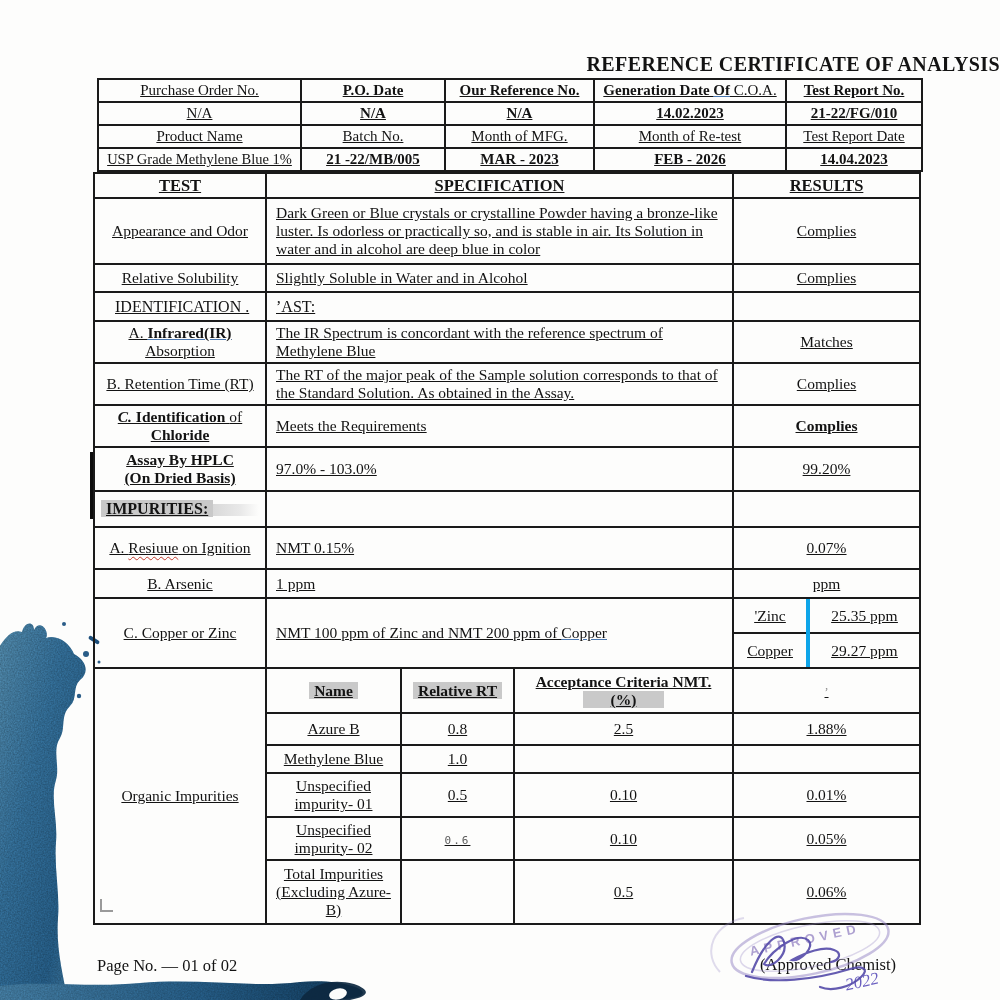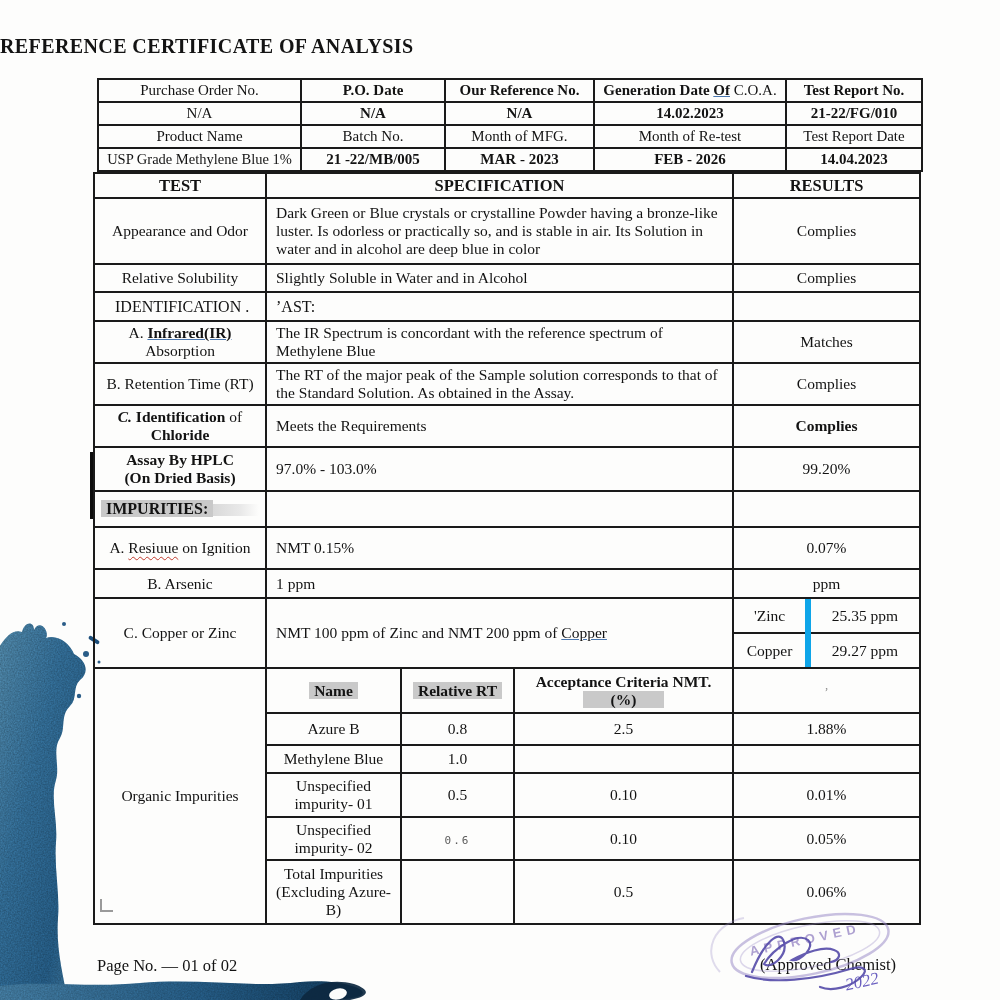--- a/index.html
+++ b/index.html
@@ -1,22 +1,22 @@
 <!DOCTYPE html>
 <html><head>
 <meta charset="utf-8">
 <style>
   html,body{margin:0;padding:0;}
   body{width:1000px;height:1000px;background:#ffffff;font-family:"Liberation Serif",serif;color:#131313;}
   .page{position:relative;width:1000px;height:1000px;background:#fdfdfc;overflow:hidden;}
 
-  .title{position:absolute;top:35px;left:0;width:1000px;text-align:left;
+  .title{position:absolute;top:53px;left:0;width:1000px;text-align:right;
          font-size:20px;font-weight:bold;letter-spacing:.4px;margin:0;}
 
-  table{border-collapse:collapse;table-layout:fixed;}
+  table{border-collapse:collapse;table-layout:fixed;text-decoration:underline;}
   td{border:2px solid #1a1a1a;overflow:hidden;}
 
   .info-table{position:absolute;left:97px;top:78px;width:824px;font-size:15px;}
   .info-table td{text-align:center;padding:1px 2px;height:19px;}
   .b{font-weight:bold;text-align:center;}
   .u-blue{text-decoration:underline;text-decoration-color:#4a77b0;}
 
   .main-table{position:absolute;left:93px;top:172px;width:826px;font-size:15.5px;}
   .main-table td{padding:1px 4px;vertical-align:middle;}
   .main-table td.spec{ text-align:left;padding:2px 9px;}
@@ -28,21 +28,21 @@
   .smudge-after{display:inline-block;width:46px;height:12px;vertical-align:middle;
       background:linear-gradient(90deg,#d9d9d9,#e9e9e9 60%,rgba(233,233,233,0));}
   .squiggle{text-decoration:underline wavy #c23b2e 1px;text-underline-offset:3px;}
   .italic{font-style:italic;}
   .mono-light{font-family:"DejaVu Sans Mono",monospace;font-size:11px;color:#5c5c5c;letter-spacing:2px;}
   .faint-mark{color:#8a8a8a;font-size:12px;}
 
   .inner{width:100%;height:100%;border-collapse:collapse;}
   .inner td{border:none;text-align:center;}
   .inner tr:first-child td{border-bottom:2px solid #1a1a1a;}
-  .inner td:first-child{border-right:6px solid #0ea5e9;}
+  .inner td:first-child{border-right:4px solid #0ea5e9;}
 
   .change-bar{position:absolute;left:90px;top:452px;width:3px;height:67px;background:#0d0d0d;}
   .corner-mark{position:absolute;left:100px;top:899px;width:11px;height:11px;
       border-left:2px solid #9a9a9a;border-bottom:2px solid #9a9a9a;}
 
   .page-no{position:absolute;left:97px;top:956px;font-size:16.5px;}
   .approved-label{position:absolute;left:760px;top:955px;font-size:16.5px;z-index:2;}
   .stamp-wrap{position:absolute;left:710px;top:912px;width:230px;height:88px;z-index:3;pointer-events:none;}
   .year-note{position:absolute;left:845px;top:972px;font-size:17px;font-style:italic;
       color:#6a5fc0;transform:rotate(-12deg);z-index:3;}

